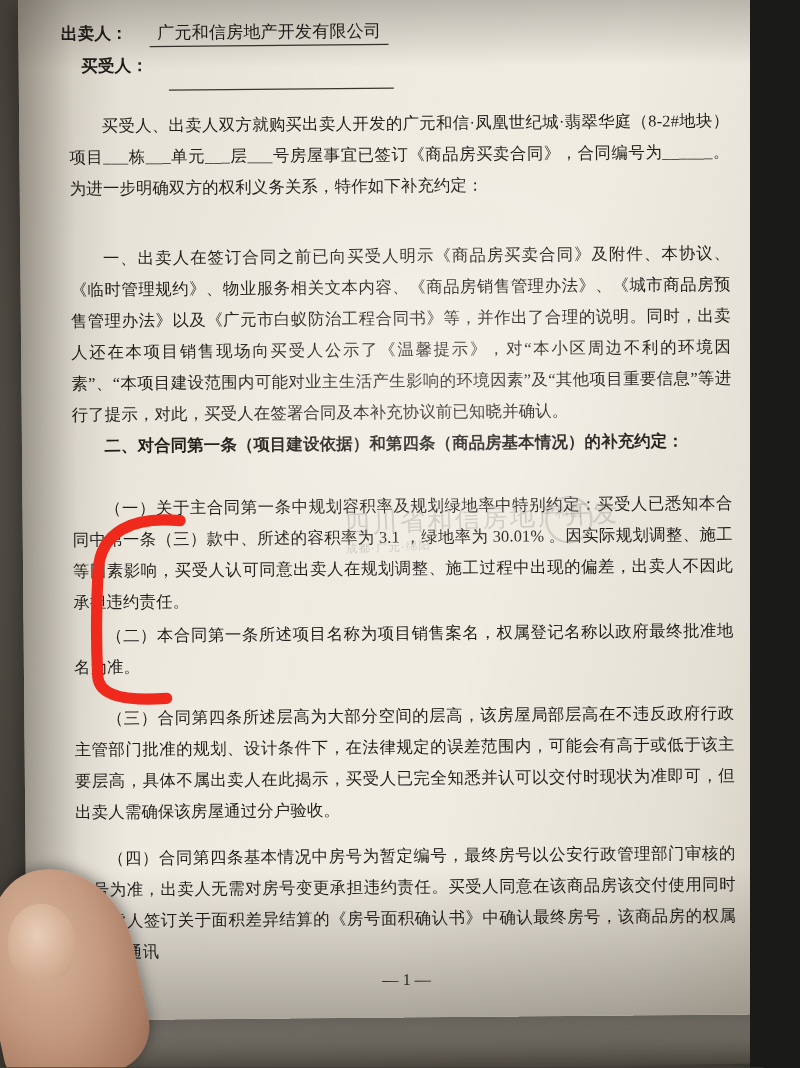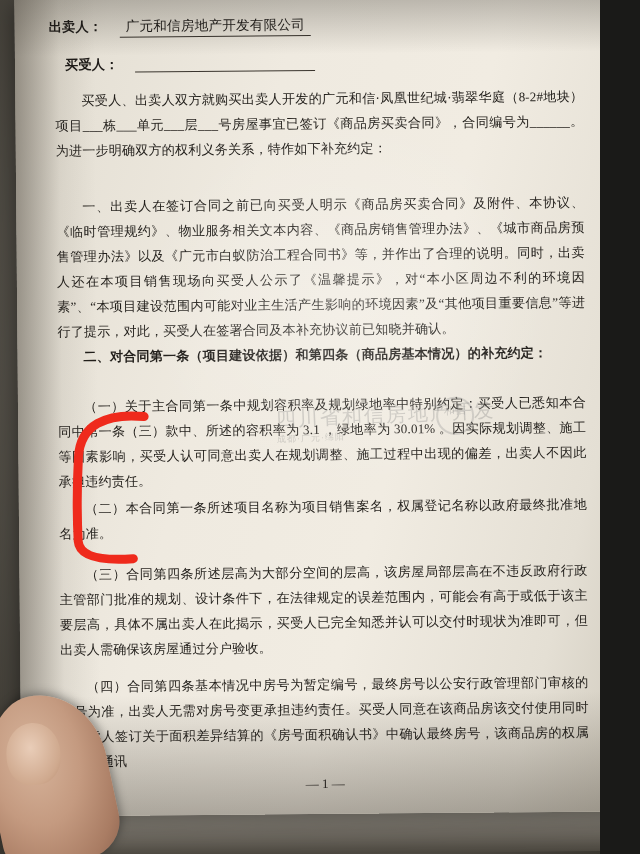--- a/index.html
+++ b/index.html
@@ -188,21 +188,21 @@
   <div id="paper">
     <div id="paper-shade-t"></div>
     <div id="paper-shade-l"></div>
     <div id="paper-shade-b"></div>
 
     <div id="doc">
 
       <div class="line b" style="left:34px; top:22px;">出卖人：</div>
       <div class="line ul" style="left:105px; top:22px; padding:0 6px 1px 6px; font-size:13.6px;">广元和信房地产开发有限公司</div>
 
-      <div class="line b" style="left:50px; top:60px;">买受人：</div>
+      <div class="line b" style="left:50px; top:48px;">买受人：</div>
       <div class="line" style="left:120px; top:62px;"><span class="long-ul" style="width:180px;"></span></div>
 
       <div class="para" style="left:40px; top:92px; width:528px; text-indent:26px;">买受人、出卖人双方就购买出卖人开发的广元和信·凤凰世纪城·翡翠华庭（8-2#地块）项目___栋___单元___层___号房屋事宜已签订《商品房买卖合同》，合同编号为______。为进一步明确双方的权利义务关系，特作如下补充约定：</div>
 
       <div class="para" style="left:40px; top:198px; width:528px; text-indent:26px;">一、出卖人在签订合同之前已向买受人明示《商品房买卖合同》及附件、本协议、《临时管理规约》、物业服务相关文本内容、《商品房销售管理办法》、《城市商品房预售管理办法》以及《广元市白蚁防治工程合同书》等，并作出了合理的说明。同时，出卖人还在本项目销售现场向买受人公示了《温馨提示》，对“本小区周边不利的环境因素”、“本项目建设范围内可能对业主生活产生影响的环境因素”及“其他项目重要信息”等进行了提示，对此，买受人在签署合同及本补充协议前已知晓并确认。</div>
 
       <div class="para b2" style="left:40px; top:348px; width:528px; text-indent:26px;">二、对合同第一条（项目建设依据）和第四条（商品房基本情况）的补充约定：</div>
 
       <div class="para" style="left:40px; top:398px; width=528px; width:528px; text-indent:26px;">（一）关于主合同第一条中规划容积率及规划绿地率中特别约定：买受人已悉知本合同中第一条（三）款中、所述的容积率为 3.1 ，绿地率为 30.01% 。因实际规划调整、施工等因素影响，买受人认可同意出卖人在规划调整、施工过程中出现的偏差，出卖人不因此承担违约责任。</div>
       <div class="para" style="left:40px; top:500px; width:528px; text-indent:26px;">（二）本合同第一条所述项目名称为项目销售案名，权属登记名称以政府最终批准地名为准。</div>

